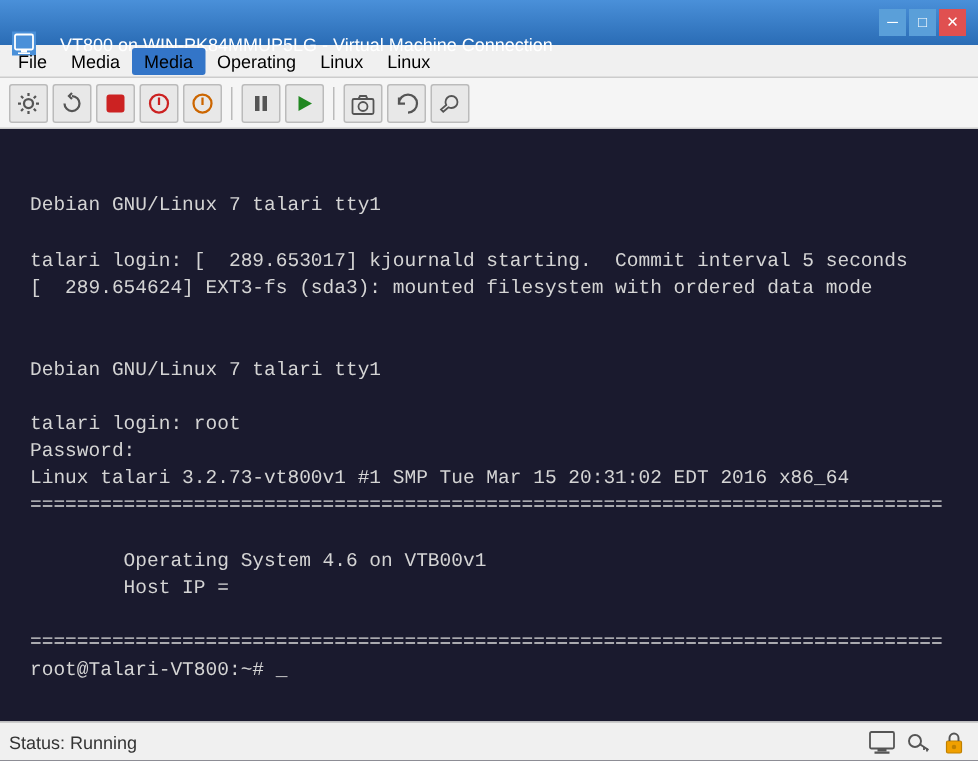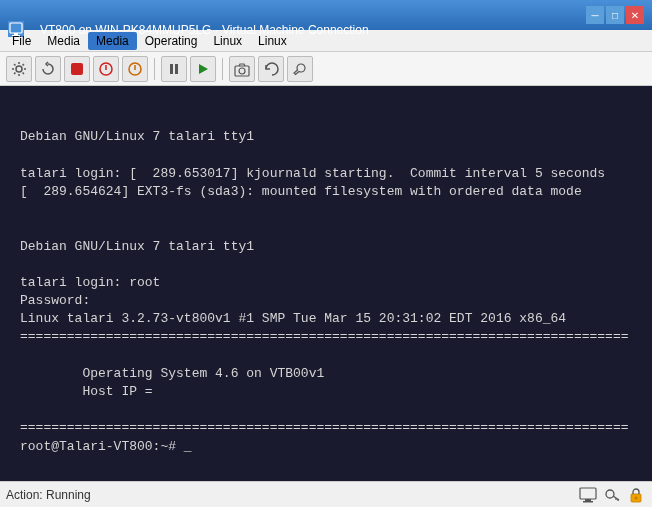--- a/index.html
+++ b/index.html
@@ -270,21 +270,21 @@
 ==============================================================================
 
         Operating System 4.6 on VTB00v1
         Host IP =
 
 ==============================================================================
 root@Talari-VT800:~# _</span>
 </div>
 
 <div class="status-bar">
-  <span class="status-text">Action: Running</span>
+  <span class="status-text">Status: Running</span>
   <div class="status-icons">
     <div class="status-icon">
       <svg width="18" height="16" viewBox="0 0 18 16">
         <rect x="1" y="1" width="16" height="11" rx="1" fill="none" stroke="#555" stroke-width="1.2"></rect>
         <rect x="6" y="12" width="6" height="2" fill="#555"></rect>
         <rect x="4" y="14" width="10" height="1.5" fill="#555"></rect>
       </svg>
     </div>
     <div class="status-icon">
       <svg width="18" height="16" viewBox="0 0 18 16">

